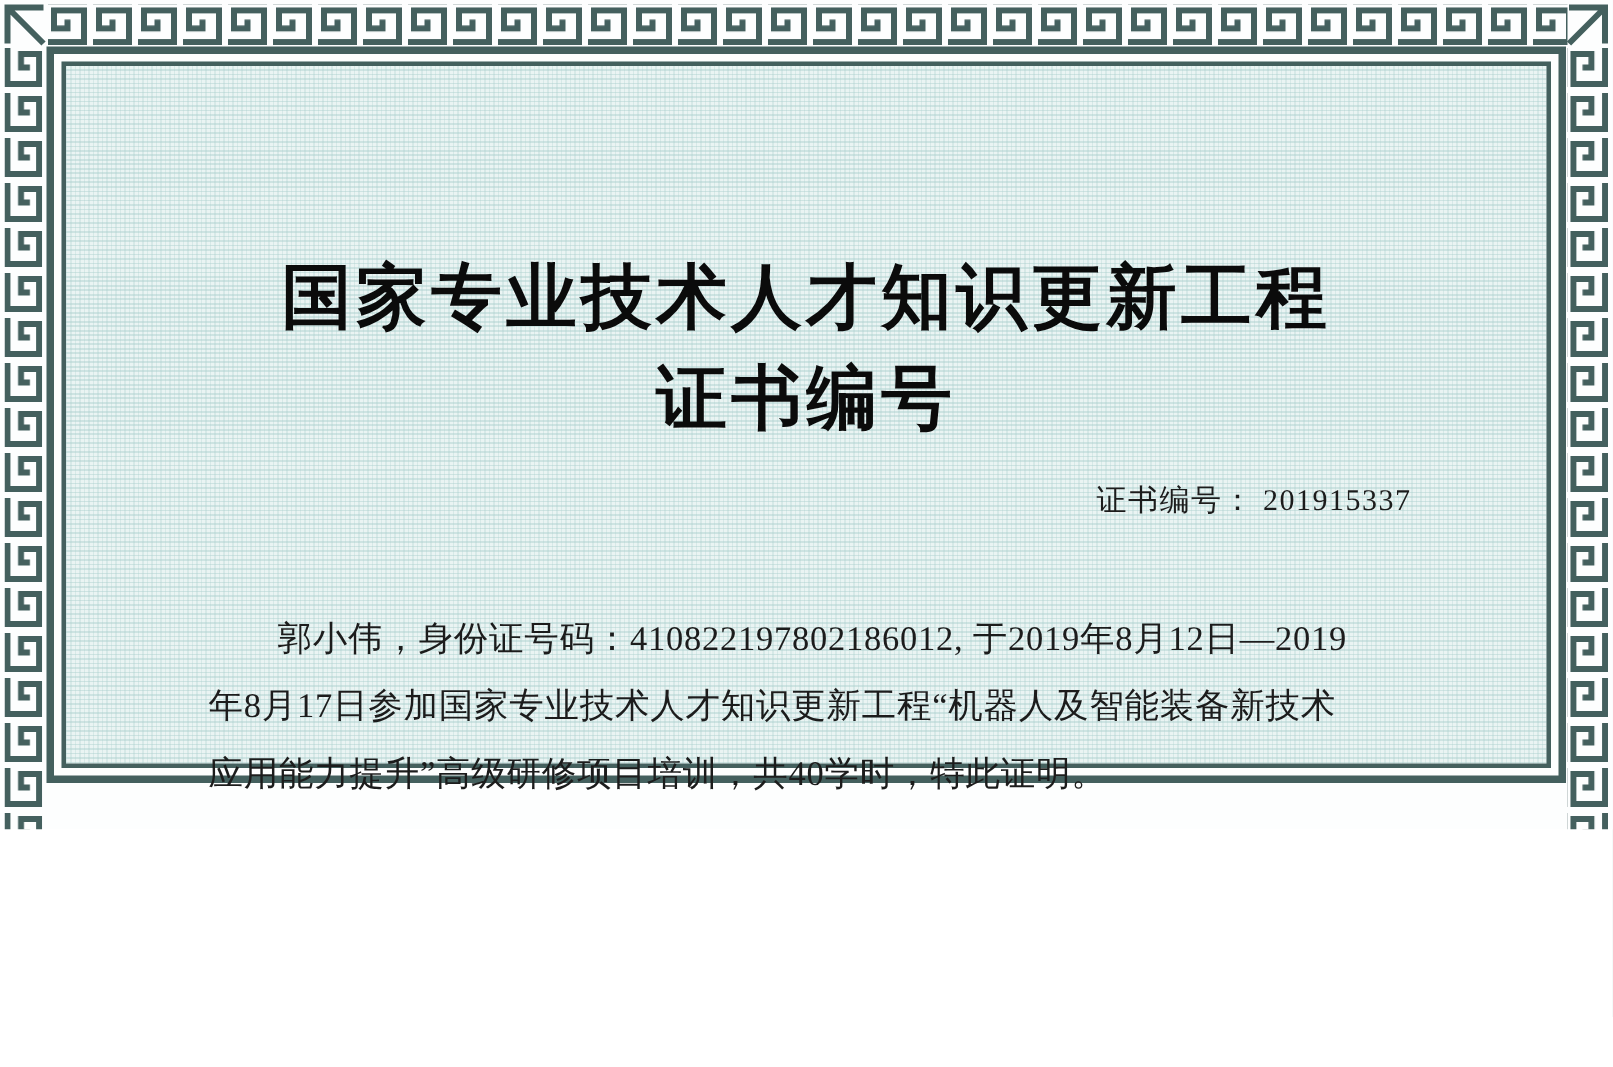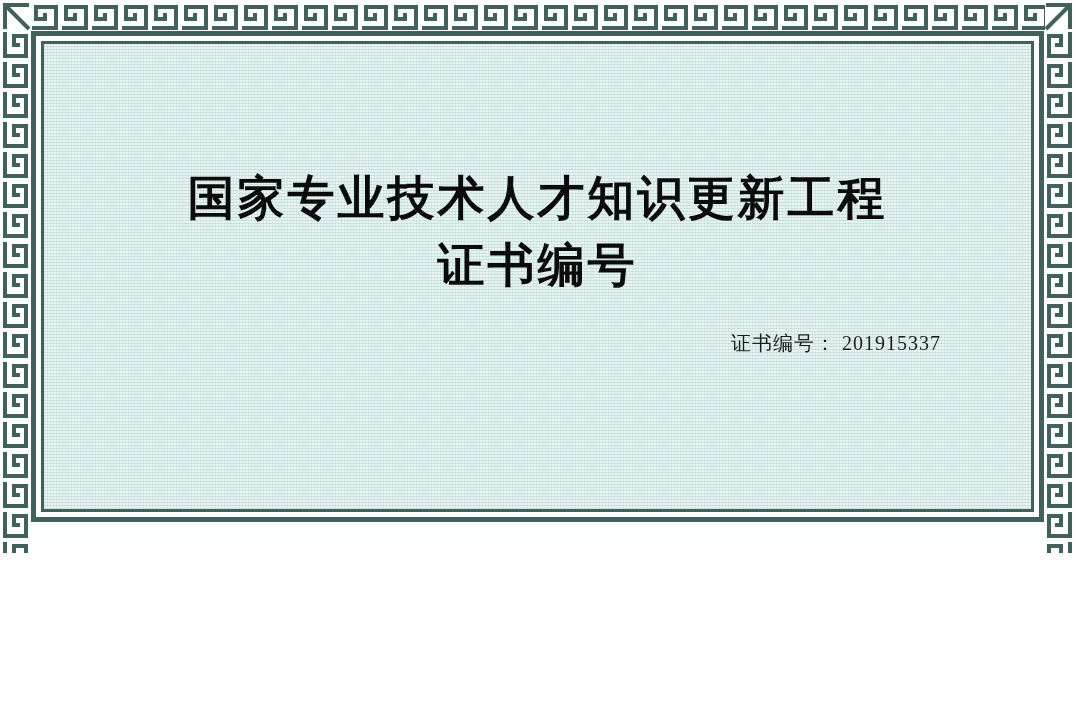--- a/index.html
+++ b/index.html
@@ -39,21 +39,21 @@
     text-align:center;
     font-family:"Liberation Sans","DejaVu Sans",sans-serif;
     font-weight:bold;
     font-size:47px;
     line-height:67px;
     letter-spacing:3px;
     color:var(--ink-title);
   }
   .title span{display:block;}
   .serial{
-    position:absolute;right:46px;top:242px;
+    position:absolute;right:46px;top:232px;
     font-size:20px;
     letter-spacing:1px;
     color:var(--ink-body);
     white-space:nowrap;
   }
   .serial .num{margin-left:6px;}
   .body-text{
     position:absolute;left:51px;right:40px;top:315px;
     font-size:23px;
     line-height:45px;
@@ -112,16 +112,21 @@
 
       <h1 class="title">
         <span>国家专业技术人才知识更新工程</span>
         <span>证书编号</span>
       </h1>
 
       <div class="serial">
         <span>证书编号：</span><span class="num">201915337</span>
       </div>
 
+      <div class="body-text">
+        <div class="body-line indent">郭小伟，身份证号码：410822197802186012, 于2019年8月12日—2019</div>
+        <div class="body-line">年8月17日参加国家专业技术人才知识更新工程“机器人及智能装备新技术</div>
+        <div class="body-line">应用能力提升”高级研修项目培训，共40学时，特此证明。</div>
+      </div>
 
     </div>
   </div>
 </div>
 
 </body></html>

